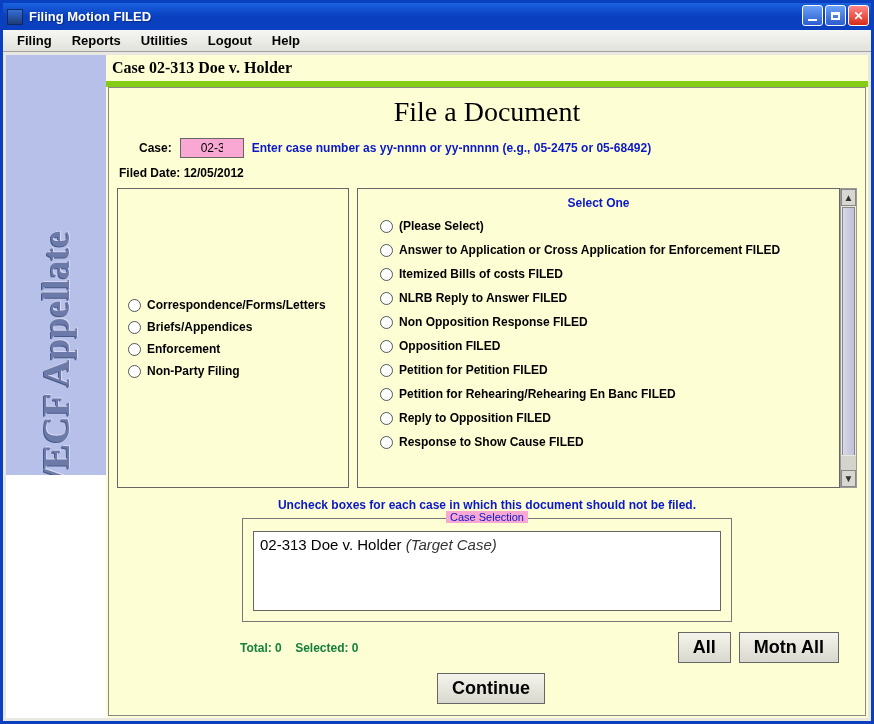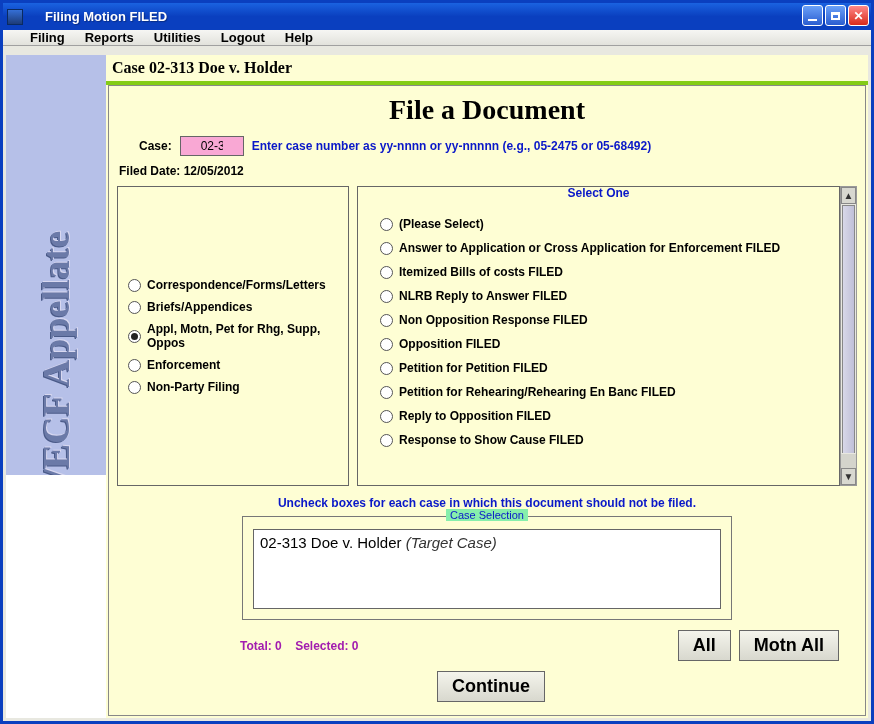--- a/index.html
+++ b/index.html
@@ -30,21 +30,20 @@
     width: 16px;
     height: 16px;
     background: linear-gradient(to bottom, #356fd6, #1d3b77);
     margin-right: 6px;
     border: 1px solid #0a2a60;
   }
   .titlebar .title {
     font-weight: bold;
     font-size: 13px;
     text-shadow: 1px 1px 1px rgba(0,0,0,0.3);
-    margin-left: 16px;
   }
   .winbtns {
     position: absolute;
     right: 2px;
     top: 2px;
     display: flex;
     gap: 2px;
   }
   .winbtn {
     width: 21px;
@@ -57,26 +56,26 @@
     font-size: 12px;
     font-weight: bold;
     color: #fff;
     cursor: pointer;
   }
   .winbtn.min, .winbtn.max { background: linear-gradient(to bottom, #6aa0f8, #2a5dd0); }
   .winbtn.close { background: linear-gradient(to bottom, #f88, #d82b1a); }
   .winbtn .minbar { width: 9px; height: 2px; background: #fff; margin-top: 8px; }
   .winbtn .maxbox { width: 9px; height: 8px; border: 2px solid #fff; border-top-width: 3px; }
   .menubar {
-    height: 16px;
+    height: 22px;
     background: linear-gradient(to bottom, #f6f6f3, #e2e2dc);
     border-bottom: 1px solid #a0a0a0;
     display: flex;
     align-items: center;
-    padding-left: 17px;
+    padding-left: 4px;
     gap: 0;
   }
   .menubar .mi {
     padding: 3px 10px;
     font-weight: bold;
     font-size: 13px;
     cursor: pointer;
   }
   .workarea {
     position: absolute;
@@ -117,37 +116,37 @@
     flex: 1;
     display: flex;
     flex-direction: column;
     background: #fefed4;
   }
   .caseheader {
     font-family: Georgia, "Times New Roman", serif;
     font-weight: bold;
     font-size: 16px;
     padding: 4px 6px;
-    border-bottom: 4px solid #84cc16;
+    border-bottom: 6px solid #84cc16;
     background: #fefed4;
   }
   .formpanel {
     margin: 0 2px 2px 2px;
     border: 1px solid #888;
     flex: 1;
     background: #fefed4;
     padding: 6px 8px 10px 8px;
     display: flex;
     flex-direction: column;
   }
   .formtitle {
     text-align: center;
     font-family: Georgia, "Times New Roman", serif;
     font-size: 28px;
-    font-weight: bold;
+    font-weight: normal;
     margin: 2px 0 10px 0;
   }
   .caseline {
     display: flex;
     align-items: center;
     gap: 8px;
     margin-left: 22px;
     margin-bottom: 8px;
     font-weight: bold;
   }
@@ -226,21 +225,21 @@
     overflow: hidden;
   }
   .optfieldset .legend {
     position: absolute;
     top: -1px;
     left: 50%;
     transform: translateX(-50%);
     color: #0a18c8;
     font-weight: bold;
     background: #fefed4;
-    padding: 0 4px;
+    padding: 8px 4px;
     font-size: 12px;
   }
   .optlist {
     display: flex;
     flex-direction: column;
     gap: 10px;
   }
   .scrollbar {
     width: 17px;
     background: #e8e8e0;
@@ -287,40 +286,40 @@
     padding: 12px 10px 10px 10px;
     background: #fefed4;
   }
   .casesel .legend {
     position: absolute;
     top: -8px;
     left: 50%;
     transform: translateX(-50%);
     color: #0a18c8;
     font-size: 11px;
-    background: #86efac;
+    background: #f9a8d4;
     padding: 0 4px;
   }
   .caselistbox {
     width: 100%;
     height: 80px;
     border: 1px solid #666;
     background: #fff;
     padding: 4px 6px;
     font-size: 15px;
   }
   .caselistbox .tc { font-style: italic; color: #333; }
   .bottomrow {
     display: flex;
     align-items: center;
     margin: 10px 0 4px 0;
     padding: 0 18px;
   }
   .totals {
-    color: #a21caf;
+    color: #15803d;
     font-weight: bold;
     margin-left: 105px;
   }
   .bottomrow .spacer { flex: 1; }
   .btn {
     border: 1px solid #666;
     background: linear-gradient(to bottom, #f4f4ec, #d8d8ce);
     padding: 4px 14px;
     font-weight: bold;
     font-size: 18px;
@@ -389,24 +388,20 @@
         <div class="panels">
           <div class="catpanel" id="cat-panel">
               <div class="radio-row">
                 <span class="rb"></span>
                 <span class="lbl">Correspondence/Forms/Letters</span>
               </div>
               <div class="radio-row">
                 <span class="rb"></span>
                 <span class="lbl">Briefs/Appendices</span>
               </div>
-              <div class="radio-row selected">
-                <span class="rb"></span>
-                <span class="lbl">Appl, Motn, Pet for Rhg, Supp, Oppos</span>
-              </div>
               <div class="radio-row">
                 <span class="rb"></span>
                 <span class="lbl">Enforcement</span>
               </div>
               <div class="radio-row">
                 <span class="rb"></span>
                 <span class="lbl">Non-Party Filing</span>
               </div>
             </div>
 

